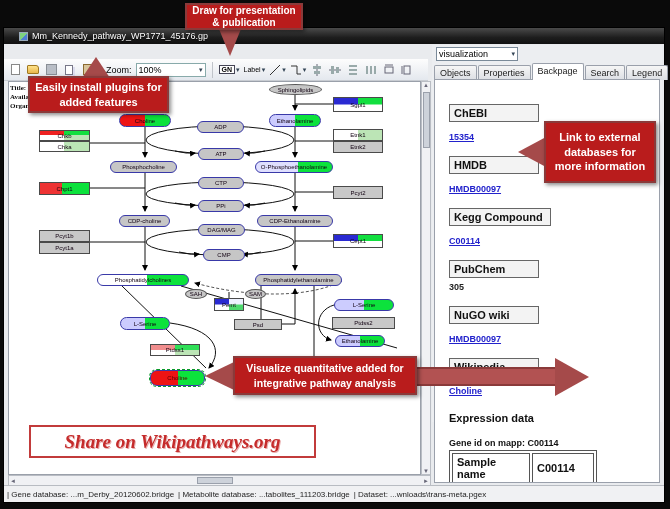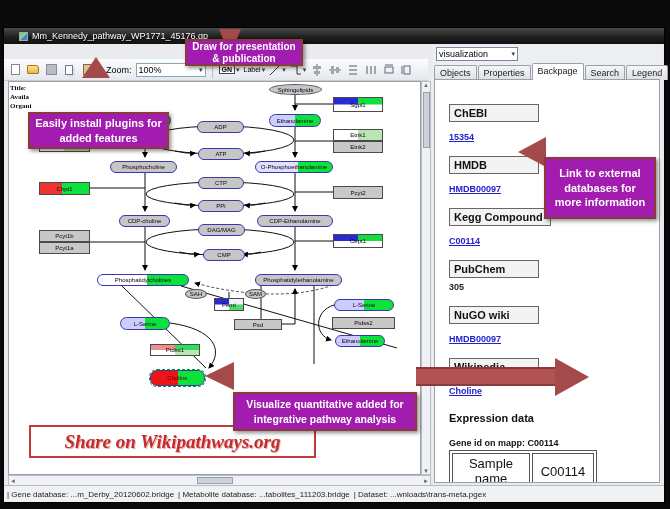--- a/index.html
+++ b/index.html
@@ -62,28 +62,28 @@
   .tab { height:15px; background:linear-gradient(#f6f6f6,#dcdfe4); border:1px solid #9aa0ab; border-bottom:none; font-size:9px; padding:2px 5px 0 5px; margin-right:1px; color:#222; border-radius:2px 2px 0 0; }
   .tab.active { background:#fff; height:17px; z-index:2; }
   .panel-body { position:absolute; left:2px; top:34px; width:226px; height:404px; background:#fff; border:1px solid #9aa0ab; padding:24px 0 0 14px; overflow:hidden; }
   .bp-header { width:90px; border:1px solid #666; background:#f3f3f3; font-weight:bold; font-size:11px; padding:2px 4px; margin-bottom:4px; color:#111; }
   .bp-header.wide { width:102px; }
   .bp-link { display:inline-block; font-size:9px; font-weight:bold; color:#2222cc; text-decoration:underline; margin-bottom:14px; }
   .bp-text { font-size:9px; font-weight:bold; color:#222; margin-bottom:14px; }
   .exp-head { font-size:11px; font-weight:bold; color:#111; margin-top:2px; }
   .mapp-label { font-size:9px; font-weight:bold; color:#111; margin-top:14px; margin-bottom:2px; }
   table.exp { border-collapse:separate; border-spacing:2px; border:1px solid #555; background:#fff; }
-  table.exp td { border:1px solid #555; font-size:13px; font-weight:normal; text-align:center; padding:2px 4px; color:#111; }
+  table.exp td { border:1px solid #555; font-size:11px; font-weight:bold; text-align:left; padding:2px 4px; color:#111; }
   table.exp td.c0 { width:78px; }
   table.exp td.c1 { width:62px; }
   
   .statusbar { position:absolute; left:0; bottom:0; width:100%; height:17px; background:#f0f1f3; border-top:1px solid #b8bcc2; display:flex; align-items:center; font-size:8px; color:#222; padding-left:3px; white-space:nowrap; overflow:hidden; }
   .statusbar span { margin-right:4px; }
   
-  .callout { position:absolute; background:#a21caf; border:2px solid #8a3a3a; color:#fff; font-weight:bold; text-align:center; z-index:50; box-shadow:2px 2px 4px rgba(0,0,0,.45); display:flex; flex-direction:column; justify-content:center;margin-top:36px; }
+  .callout { position:absolute; background:#b91c1c; border:2px solid #8a3a3a; color:#fff; font-weight:bold; text-align:center; z-index:50; box-shadow:2px 2px 4px rgba(0,0,0,.45); display:flex; flex-direction:column; justify-content:center; }
   .co-draw { left:185px; top:3px; width:118px; height:27px; font-size:10px; line-height:1.2; }
   .tail-down { position:absolute; left:219px; top:29px; width:0; height:0; border-left:11px solid transparent; border-right:11px solid transparent; border-top:27px solid #a54a4a; z-index:49; }
   .co-plug { left:28px; top:76px; width:141px; height:37px; font-size:11px; line-height:1.3; }
   .tail-up { position:absolute; left:82px; top:57px; width:0; height:0; border-left:14px solid transparent; border-right:14px solid transparent; border-bottom:21px solid #a54a4a; z-index:49; }
   .co-link { left:544px; top:121px; width:112px; height:62px; font-size:11px; line-height:1.35; }
   .tail-left { position:absolute; left:518px; top:137px; width:0; height:0; border-top:15px solid transparent; border-bottom:15px solid transparent; border-right:28px solid #a54a4a; z-index:49; }
   .co-viz { left:233px; top:356px; width:184px; height:39px; font-size:10.5px; line-height:1.35; }
   .viz-tail-left { position:absolute; left:205px; top:362px; width:0; height:0; border-top:14px solid transparent; border-bottom:14px solid transparent; border-right:29px solid #a54a4a; z-index:49; }
   .viz-shaft { position:absolute; left:416px; top:367px; width:140px; height:19px; background:#b25252; border-top:2px solid #8a3a3a; border-bottom:2px solid #8a3a3a; z-index:49; }
   .viz-tip { position:absolute; left:555px; top:358px; width:0; height:0; border-top:19px solid transparent; border-bottom:19px solid transparent; border-left:34px solid #a54a4a; z-index:49; }

